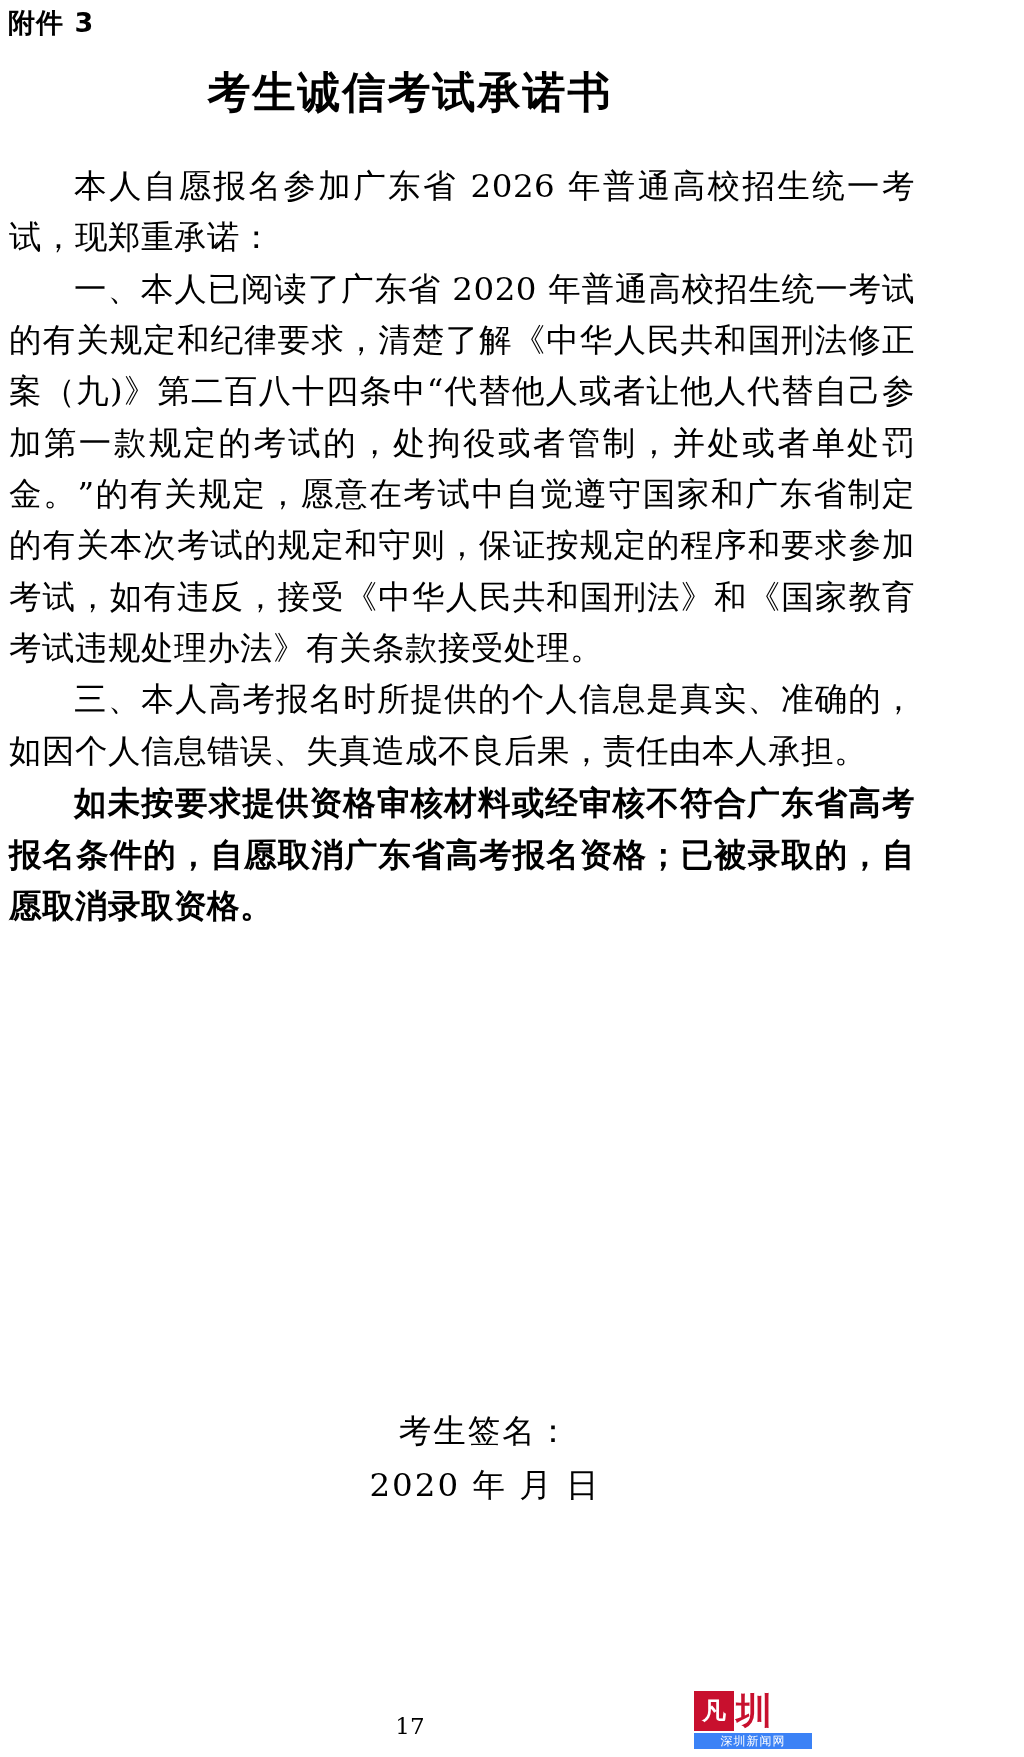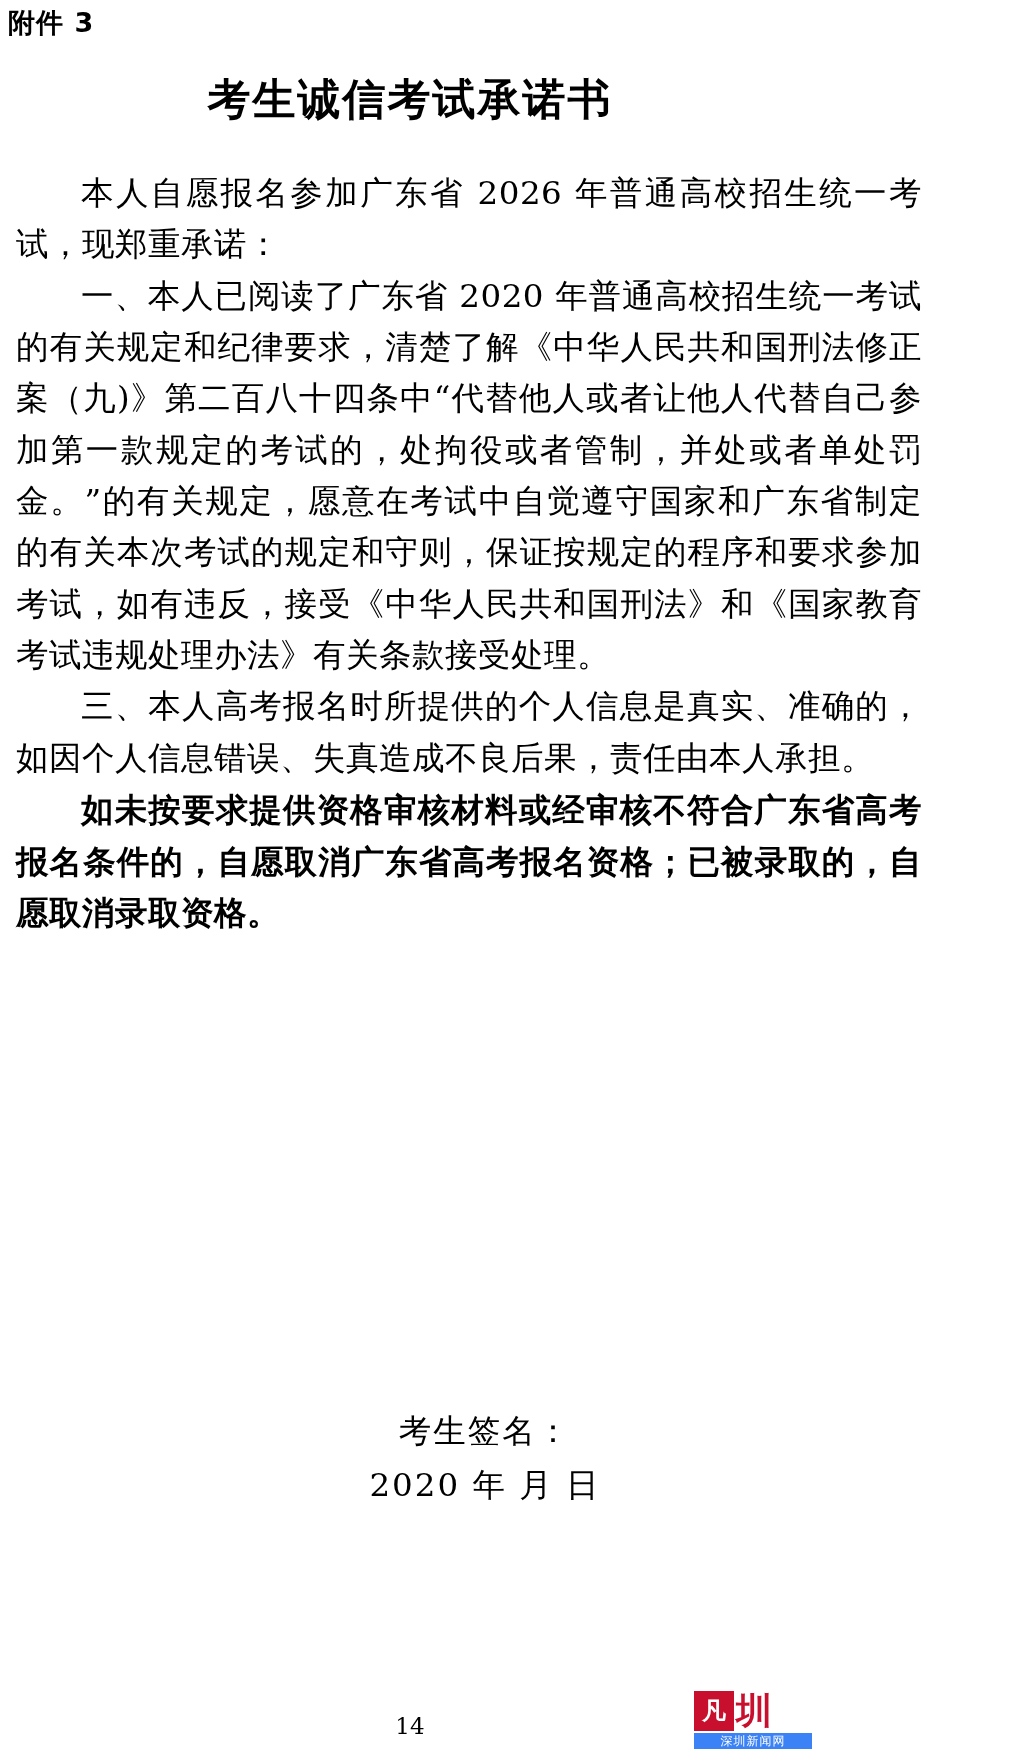--- a/index.html
+++ b/index.html
@@ -13,21 +13,21 @@
     font-family: "DejaVu Serif", "Liberation Serif", serif;
     color: #000000;
     position: relative;
     overflow: hidden;
   }
   .page {
     position: relative;
     width: 820px;
     height: 1757px;
     box-sizing: border-box;
-    padding: 16px;
+    padding: 9px;
   }
   .attachment-label {
     position: absolute;
     left: 8px;
     top: 8px;
     font-family: "DejaVu Sans", "Liberation Sans", sans-serif;
     font-weight: 700;
     font-size: 27px;
     letter-spacing: 1px;
     line-height: 1.1;
@@ -148,21 +148,21 @@
     <p class="para">一、本人已阅读了广东省 2020 年普通高校招生统一考试的有关规定和纪律要求，清楚了解《中华人民共和国刑法修正案（九)》第二百八十四条中“代替他人或者让他人代替自己参加第一款规定的考试的，处拘役或者管制，并处或者单处罚金。”的有关规定，愿意在考试中自觉遵守国家和广东省制定的有关本次考试的规定和守则，保证按规定的程序和要求参加考试，如有违反，接受《中华人民共和国刑法》和《国家教育考试违规处理办法》有关条款接受处理。</p>
     <p class="para">三、本人高考报名时所提供的个人信息是真实、准确的，如因个人信息错误、失真造成不良后果，责任由本人承担。</p>
     <p class="para bold">如未按要求提供资格审核材料或经审核不符合广东省高考报名条件的，自愿取消广东省高考报名资格；已被录取的，自愿取消录取资格。</p>
   </div>
 
   <div class="sign-block">
     <div class="sign-line">考生签名：</div>
     <div class="sign-line">2020 年  月   日</div>
   </div>
 
-  <div class="page-number">14</div>
+  <div class="page-number">17</div>
 
   <div class="watermark">
     <div class="wm-top">
       <div class="wm-box">凡</div>
       <div class="wm-char">圳</div>
     </div>
     <div class="wm-sub">深圳新闻网</div>
   </div>
 
 </div>

